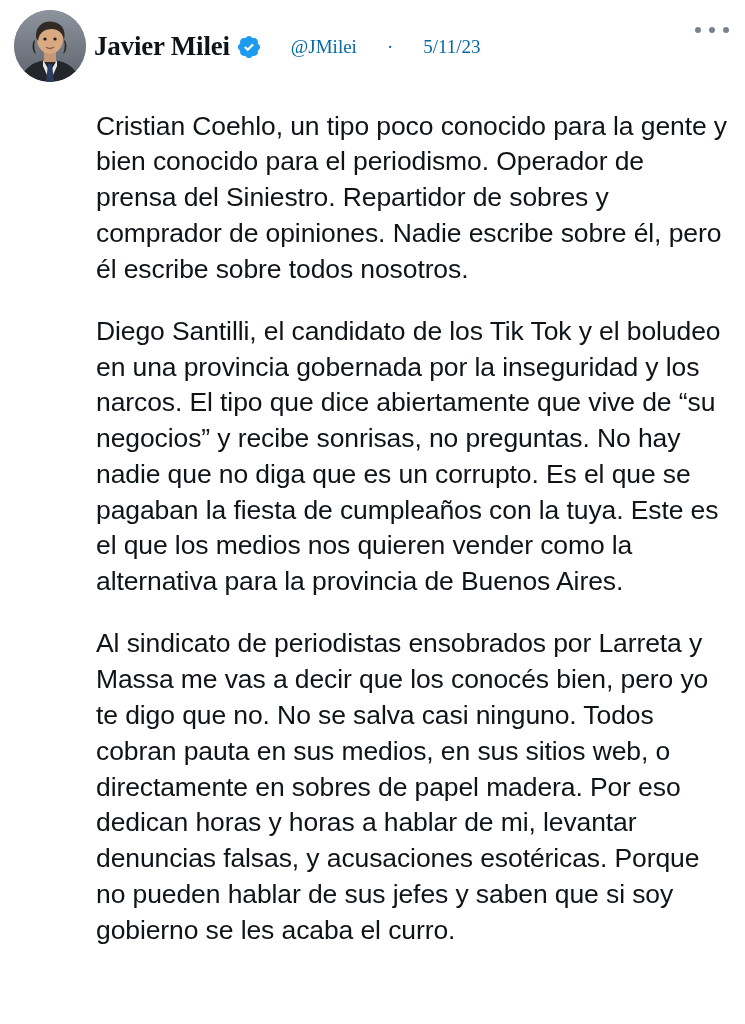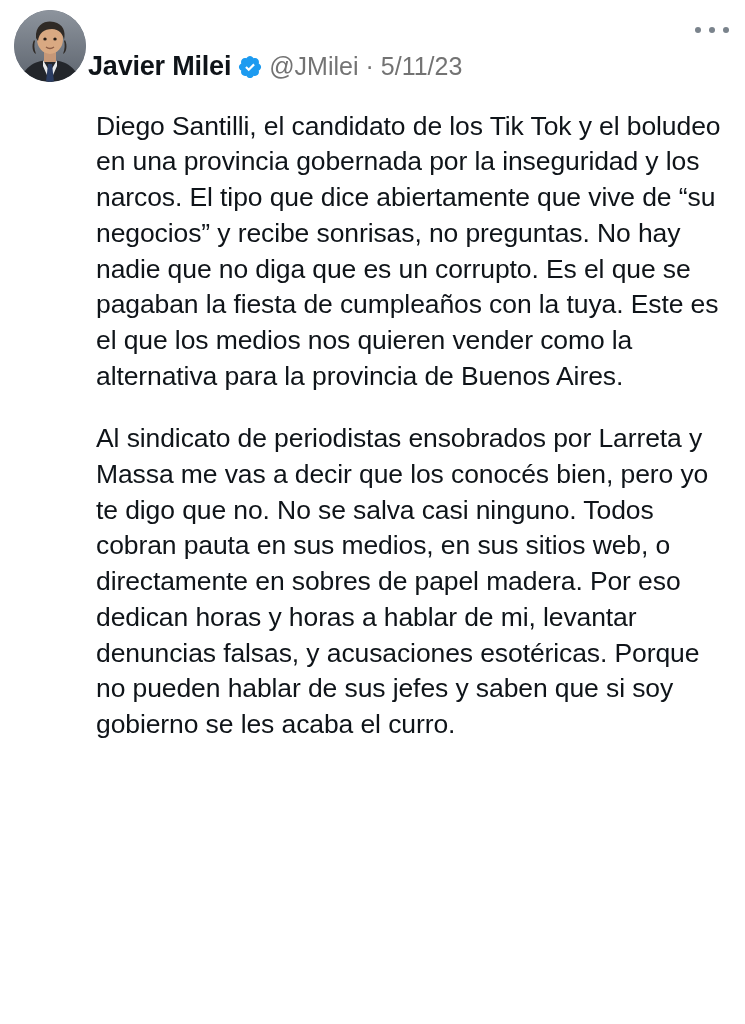--- a/index.html
+++ b/index.html
@@ -16,22 +16,23 @@
     position: relative;
     width: 745px;
     height: 1024px;
     box-sizing: border-box;
     background: #ffffff;
     overflow: hidden;
     padding: 10px 14px 0 14px;
   }
   .tweet-head {
     display: flex;
-    align-items: flex-end;
-    gap: 2px;
+    align-items: center;
+    gap: 8px;
+    font-family: Liberation Serif, serif;
   }
   .avatar {
     flex: 0 0 auto;
     width: 72px;
     height: 72px;
     border-radius: 50%;
     overflow: hidden;
     background: #6d7480;
     position: relative;
   }
@@ -55,23 +56,24 @@
     letter-spacing: -0.2px;
   }
   .verified {
     display: inline-flex;
     width: 26px;
     height: 26px;
     flex: 0 0 auto;
   }
   .verified svg { width: 26px; height: 26px; display: block; }
   .handle, .dot-sep, .date {
-    font-size: 25px;
-    color: #737373;
+    font-size: 19px;
+    color: #0369a1;
     font-weight: normal;
+    margin-left: 23px;
   }
   .dot-sep { padding: 0 1px; }
   .more-btn {
     position: absolute;
     top: 18px;
     right: 16px;
     width: 34px;
     height: 24px;
     display: flex;
     align-items: center;
@@ -152,19 +154,20 @@
           </svg>
         </span>
         <span class="handle">@JMilei</span>
         <span class="dot-sep">·</span>
         <span class="date">5/11/23</span>
       </div>
     </div>
   </div>
 
   <div class="body-block">
+    <p class="para">Cristian Coehlo, un tipo poco conocido para la gente y bien conocido para el periodismo. Operador de prensa del Siniestro. Repartidor de sobres y comprador de opiniones. Nadie escribe sobre él, pero él escribe sobre todos nosotros.</p>
     <div class="spacer"></div>
     <p class="para">Diego Santilli, el candidato de los Tik Tok y el boludeo en una provincia gobernada por la inseguridad y los narcos. El tipo que dice abiertamente que vive de “su negocios” y recibe sonrisas, no preguntas. No hay nadie que no diga que es un corrupto. Es el que se pagaban la fiesta de cumpleaños con la tuya. Este es el que los medios nos quieren vender como la alternativa para la provincia de Buenos Aires.</p>
     <div class="spacer"></div>
     <p class="para">Al sindicato de periodistas ensobrados por Larreta y Massa me vas a decir que los conocés bien, pero yo te digo que no. No se salva casi ninguno. Todos cobran pauta en sus medios, en sus sitios web, o directamente en sobres de papel madera. Por eso dedican horas y horas a hablar de mi, levantar denuncias falsas, y acusaciones esotéricas. Porque no pueden hablar de sus jefes y saben que si soy gobierno se les acaba el curro.</p>
   </div>
 
 </div>
 
 </body></html>

